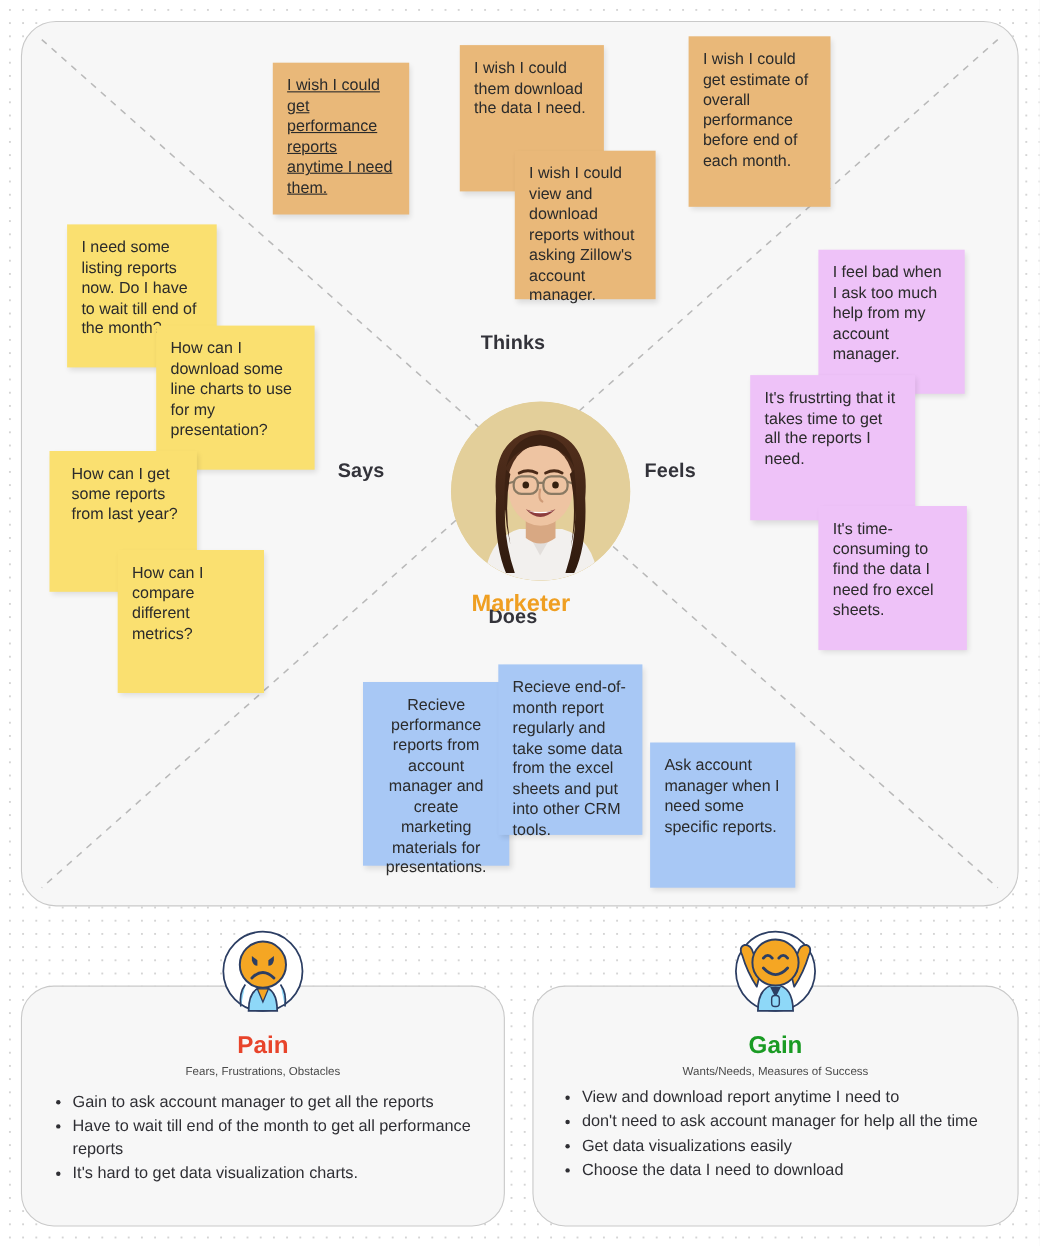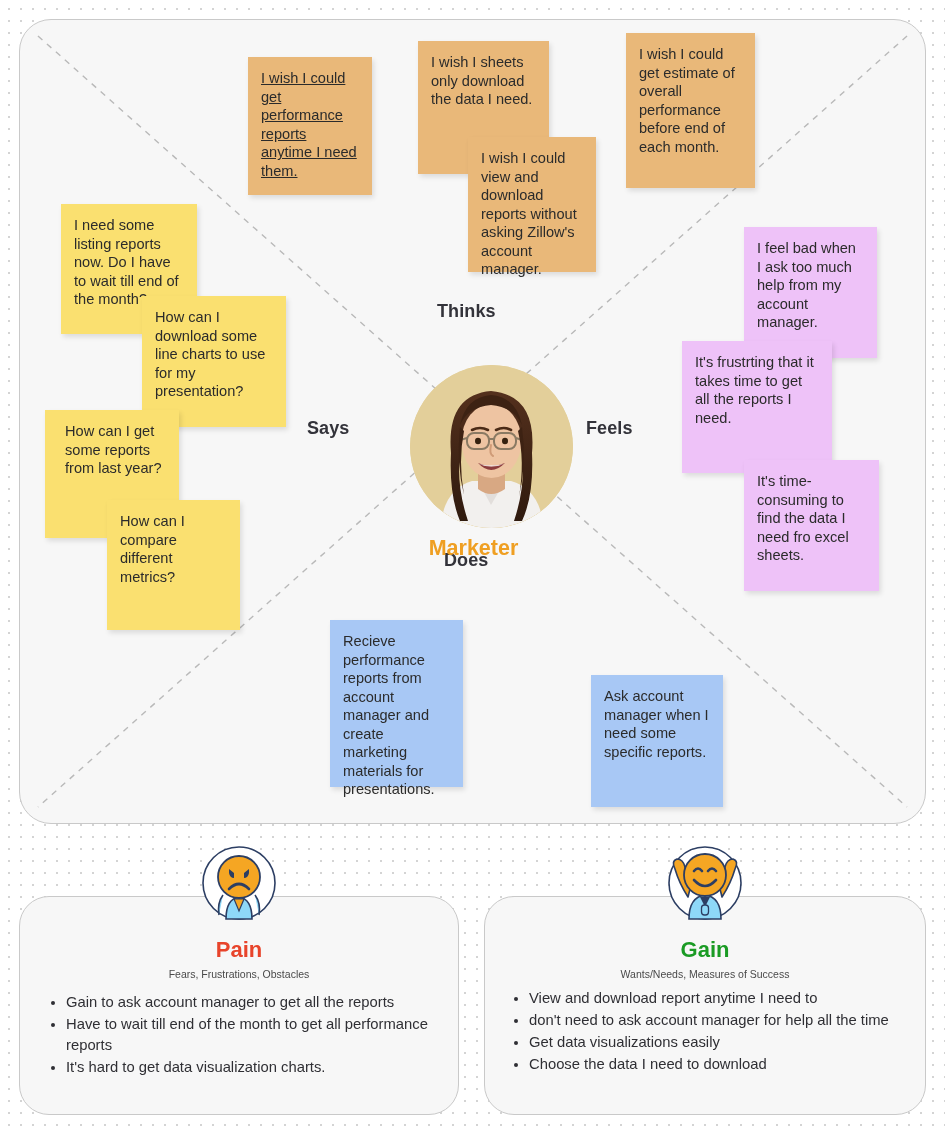--- a/index.html
+++ b/index.html
@@ -137,43 +137,44 @@
 
 <div id="board">
 
   <svg class="xlines" viewBox="0 0 907 805" preserveAspectRatio="none">
     <line x1="18" y1="16" x2="889" y2="789" stroke="#b9b9b9" stroke-width="1.4" stroke-dasharray="6 6"></line>
     <line x1="889" y1="16" x2="18" y2="789" stroke="#b9b9b9" stroke-width="1.4" stroke-dasharray="6 6"></line>
   </svg>
 
   <div class="note orange" style="left:228px; top:37px; width:124px; height:138px;text-decoration:underline;">I wish I could get performance reports anytime I need them.</div>
 
-  <div class="note orange" style="left:398px; top:21px; width:131px; height:133px;">I wish I sheets only download the data I need.</div>
+  <div class="note orange" style="left:398px; top:21px; width:131px; height:133px;">I wish I could them download the data I need.</div>
 
   <div class="note orange" style="left:578px; top:13px; width:129px; height:155px;margin-left:28px;">I wish I could get estimate of overall performance before end of each month.</div>
 
   <div class="note orange" style="left:448px; top:117px; width:128px; height:135px;">I wish I could view and download reports without asking Zillow's account manager.</div>
 
   <div class="note yellow" style="left:41px; top:184px; width:136px; height:130px;">I need some listing reports now. Do I have to wait till end of the month?</div>
 
   <div class="note yellow" style="left:122px; top:276px; width:144px; height:131px;">How can I download some line charts to use for my presentation?</div>
 
   <div class="note yellow" style="left:25px; top:390px; width:134px; height:128px;padding-left:20px;">How can I get some reports from last year?</div>
 
   <div class="note yellow" style="left:87px; top:480px; width:133px; height:130px;">How can I compare different metrics?</div>
 
   <div class="note purple" style="left:724px; top:207px; width:133px; height:131px;">I feel bad when I ask too much help from my account manager.</div>
 
   <div class="note purple" style="left:662px; top:321px; width:150px; height:132px;">It's frustrting that it takes time to get all the reports I need.</div>
 
   <div class="note purple" style="left:724px; top:440px; width:135px; height:131px;">It's time-consuming to find the data I need fro excel sheets.</div>
 
 
-  <div class="note blue" style="left:310px; top:600px; width:133px; height:167px;">Recieve performance reports from account manager and create marketing materials for presentations.</div>
-
+  <div class="note blue" style="left:310px; top:600px; width:133px; height:167px;text-align:center;">Recieve performance reports from account manager and create marketing materials for presentations.</div>
+
+  <div class="note blue" style="left:433px; top:584px; width:131px; height:155px;">Recieve end-of-month report regularly and take some data from the excel sheets and put into other CRM tools.</div>
 
   <div class="note blue" style="left:571px; top:655px; width:132px; height:132px;">Ask account manager when I need some specific reports.</div>
 
   <div class="quad-label" style="left:417px; top:281px;">Thinks</div>
 
   <div class="quad-label" style="left:287px; top:398px;">Says</div>
 
   <div class="quad-label" style="left:566px; top:398px;">Feels</div>
 
   <div class="quad-label" style="left:424px; top:530px;">Does</div>

